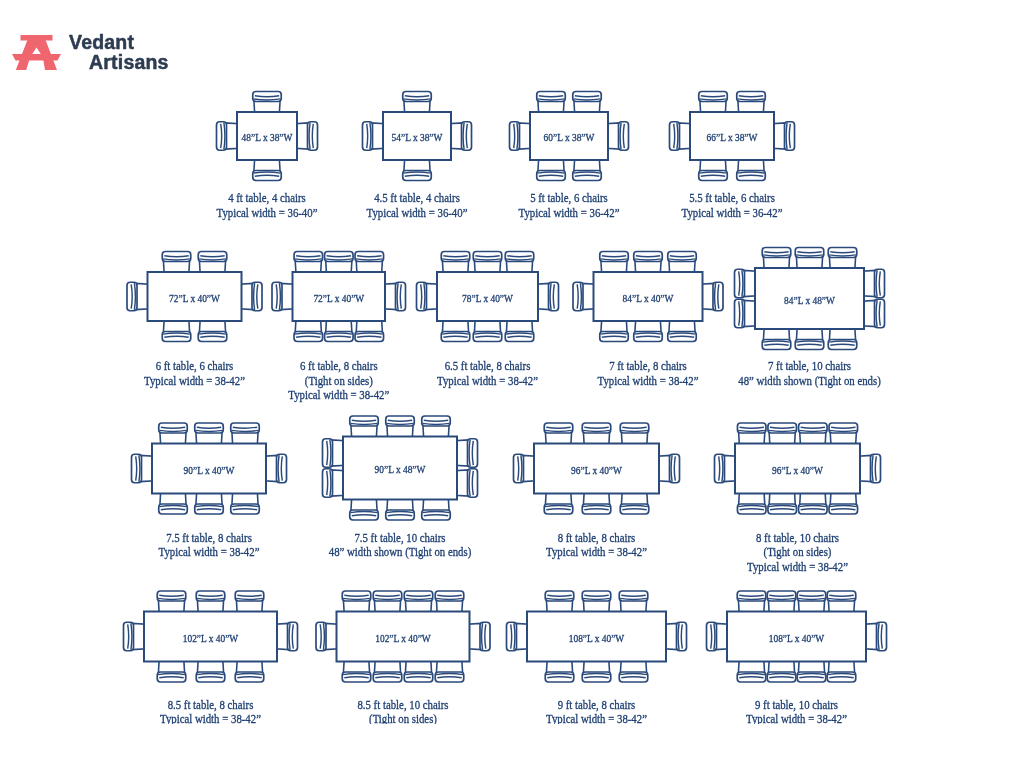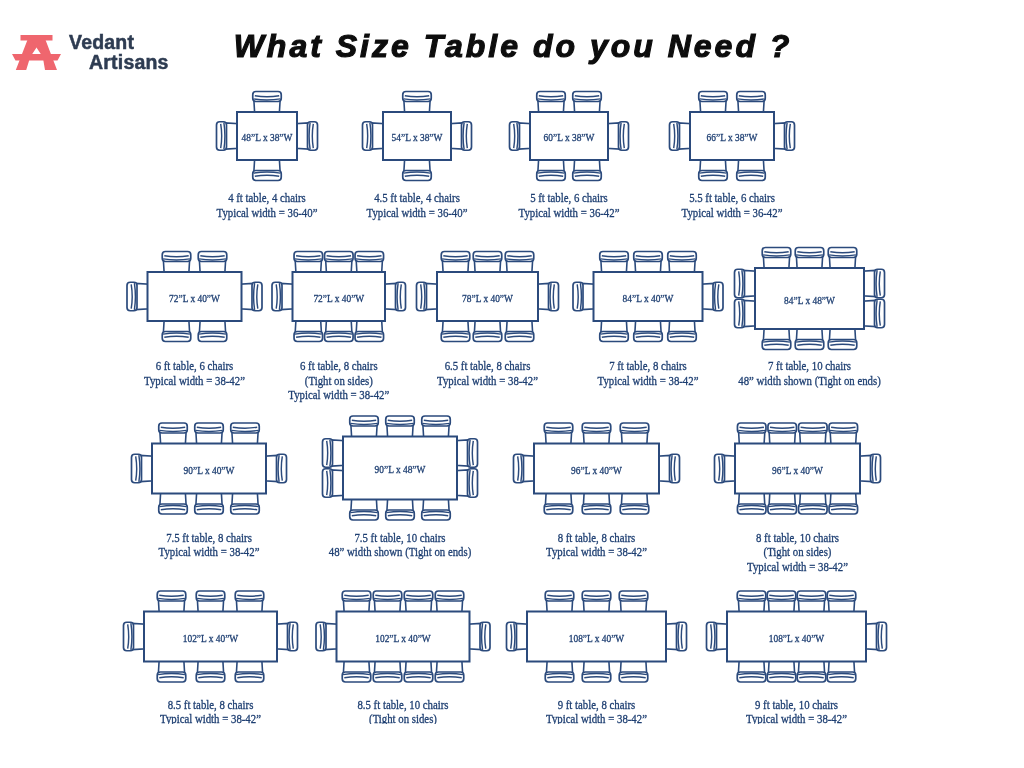--- a/index.html
+++ b/index.html
@@ -13,21 +13,20 @@
 <svg style="position:absolute;left:12px;top:35px" width="49" height="35" viewBox="0 0 49 35">
       <g fill="#ef666e">
         <polygon points="16.2,3 30.9,3 18.2,22 14.2,35 3.8,35"></polygon>
         <polygon points="18.1,3 32.8,3 45,35 33,35 30.8,22"></polygon>
         <rect x="8.5" y="0" width="32" height="5.5"></rect>
         <polygon points="0,19 49,19 45.5,25.5 3.5,25.5"></polygon>
       </g>
     </svg>
 <div class="logotext" style="left:69px;top:32px;">Vedant</div>
 <div class="logotext" style="left:89px;top:52px;text-align:right;">Artisans</div>
-<div id="title">What Size Table do you Need ?</div>
 <svg style="position:absolute;left:0;top:0" width="1024" height="768" viewBox="0 0 1024 768">
 <g transform="translate(267.0,112.0) rotate(0)">
         <path d="M -13.1 -11.5 L -12.3 2 L 12.3 2 L 13.1 -11.5 Z" fill="#fff" stroke="#2b4a7c" stroke-width="1.6"></path>
         <rect x="-14.25" y="-20.5" width="28.5" height="10" rx="3.2" fill="#fff" stroke="#2b4a7c" stroke-width="1.7"></rect>
         <path d="M -12.2 -16.3 Q 0 -14.3 12.2 -16.3" fill="none" stroke="#2b4a7c" stroke-width="1.45"></path>
         <path d="M -13.4 -13.1 Q 0 -11.1 13.4 -13.1" fill="none" stroke="#2b4a7c" stroke-width="1.45"></path>
       </g>
       <g transform="translate(267.0,160.0) rotate(180)">
         <path d="M -13.1 -11.5 L -12.3 2 L 12.3 2 L 13.1 -11.5 Z" fill="#fff" stroke="#2b4a7c" stroke-width="1.6"></path>
         <rect x="-14.25" y="-20.5" width="28.5" height="10" rx="3.2" fill="#fff" stroke="#2b4a7c" stroke-width="1.7"></rect>

